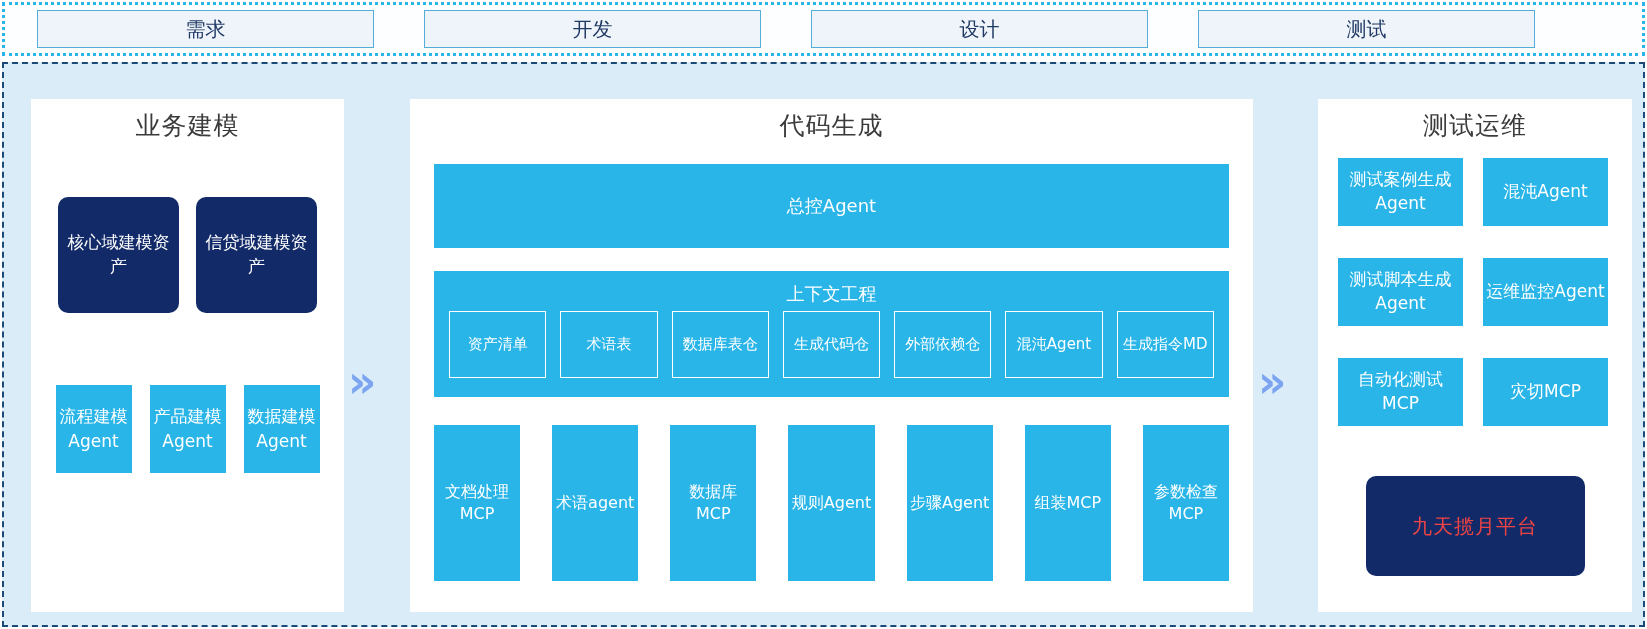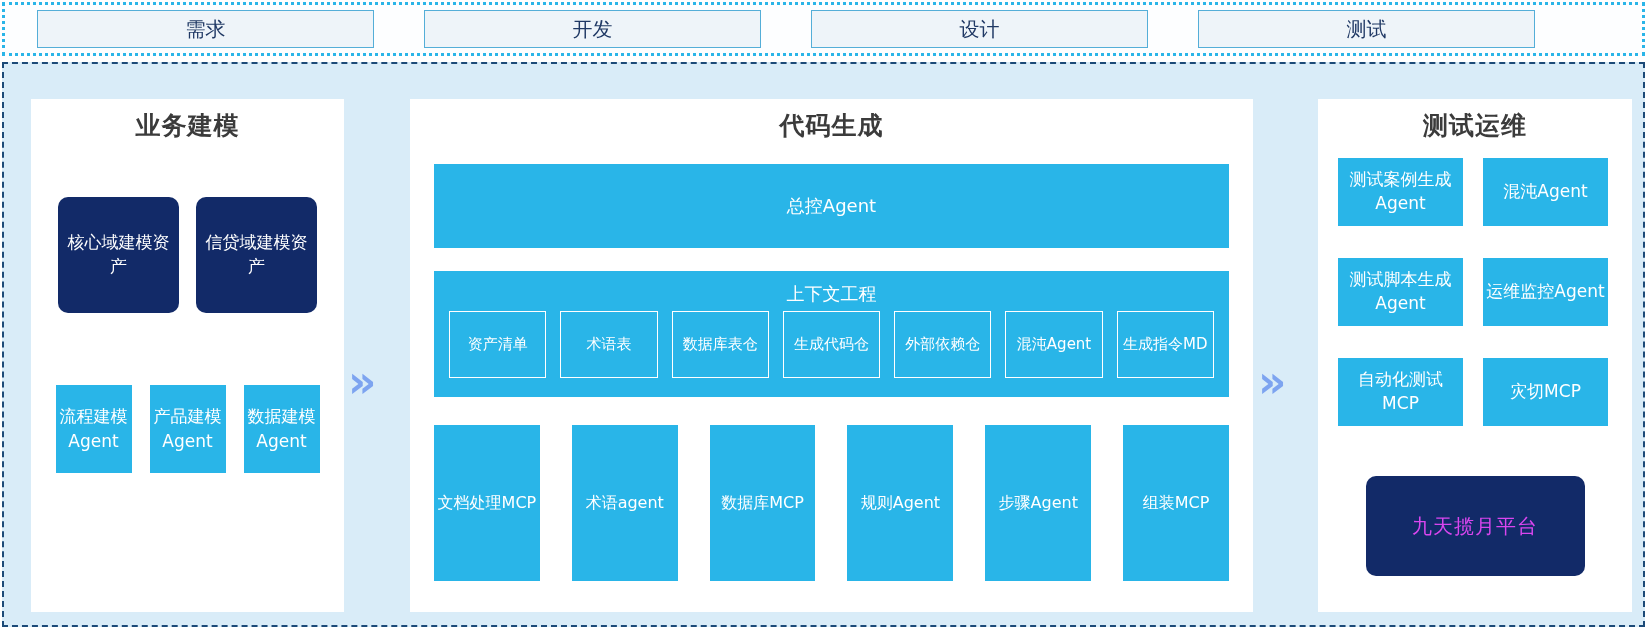--- a/index.html
+++ b/index.html
@@ -21,21 +21,21 @@
   }
   
   .main-area{
     position:absolute;left:2px;top:62px;right:2px;bottom:2px;
     border:2px dashed #1c4a78;background:#d9ecf8;box-sizing:border-box;
   }
   .panel{
     position:absolute;top:35px;height:513px;background:#ffffff;
   }
   .panel-title{
-    text-align:center;font-size:25px;font-weight:bold;color:#3b3b3b;
+    text-align:center;font-size:25px;font-weight:normal;color:#3b3b3b;
     padding-top:10px;letter-spacing:1px;
   }
   .panel-left{left:27px;width:313px;}
   .panel-mid{left:406px;width:843px;}
   .panel-right{left:1314px;width:314px;}
   .chevron{
     position:absolute;top:296px;font-size:44px;font-weight:bold;color:#7da4f0;
     line-height:1;user-select:none;
   }
   .chevron-1{left:344px;}
@@ -88,21 +88,21 @@
     margin:16px 24px 0 20px;display:grid;grid-template-columns:1fr 1fr;
     gap:32px 20px;
   }
   .testops-box{
     height:68px;background:#29b5e8;color:#ffffff;font-size:17px;line-height:1.4;
     text-align:center;display:flex;align-items:center;justify-content:center;
     padding:2px;box-sizing:border-box;
   }
   .platform-box{
     margin:50px auto 0 auto;width:219px;height:100px;background:#122a68;border-radius:10px;
-    color:#d946ef;font-size:20px;display:flex;align-items:center;justify-content:center;
+    color:#ef4444;font-size:20px;display:flex;align-items:center;justify-content:center;
     letter-spacing:1px;
   }
 </style>
 </head>
 <body>
 
 <div class="phase-band">
   <div class="phase-box">需求</div>
   <div class="phase-box">开发</div>
   <div class="phase-box">设计</div>
@@ -141,20 +141,21 @@
         <div class="context-box">生成指令MD</div>
       </div>
     </div>
     <div class="mcp-row">
       <div class="mcp-box">文档处理MCP</div>
       <div class="mcp-box">术语agent</div>
       <div class="mcp-box">数据库MCP</div>
       <div class="mcp-box">规则Agent</div>
       <div class="mcp-box">步骤Agent</div>
       <div class="mcp-box">组装MCP</div>
+      <div class="mcp-box">参数检查MCP</div>
     </div>
   </div>
 
   <div class="chevron chevron-2">»</div>
 
   <div class="panel panel-right">
     <div class="panel-title">测试运维</div>
     <div class="testops-grid">
       <div class="testops-box">测试案例生成Agent</div>
       <div class="testops-box">混沌Agent</div>

